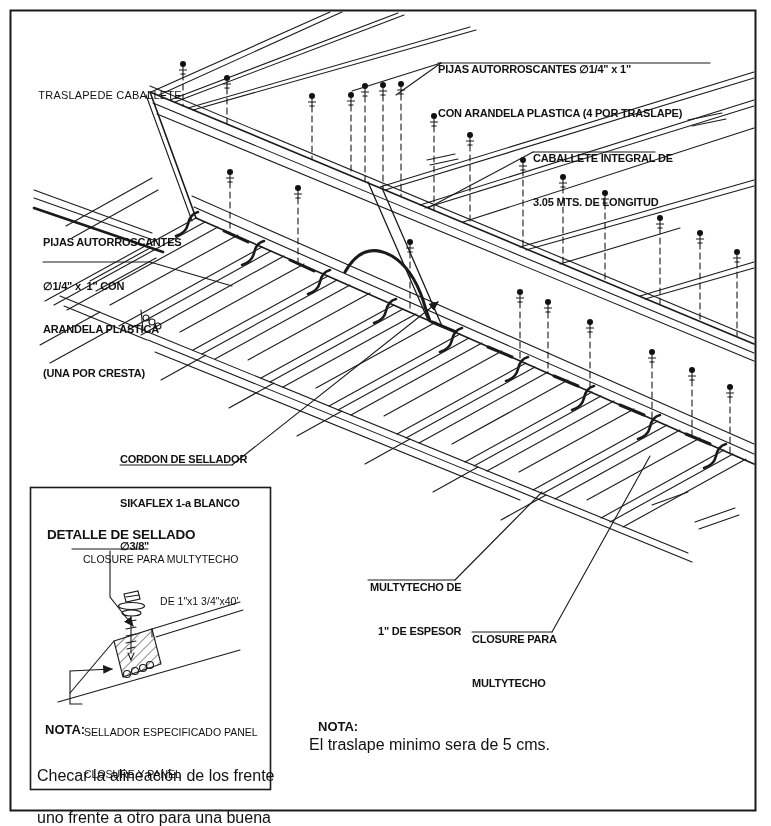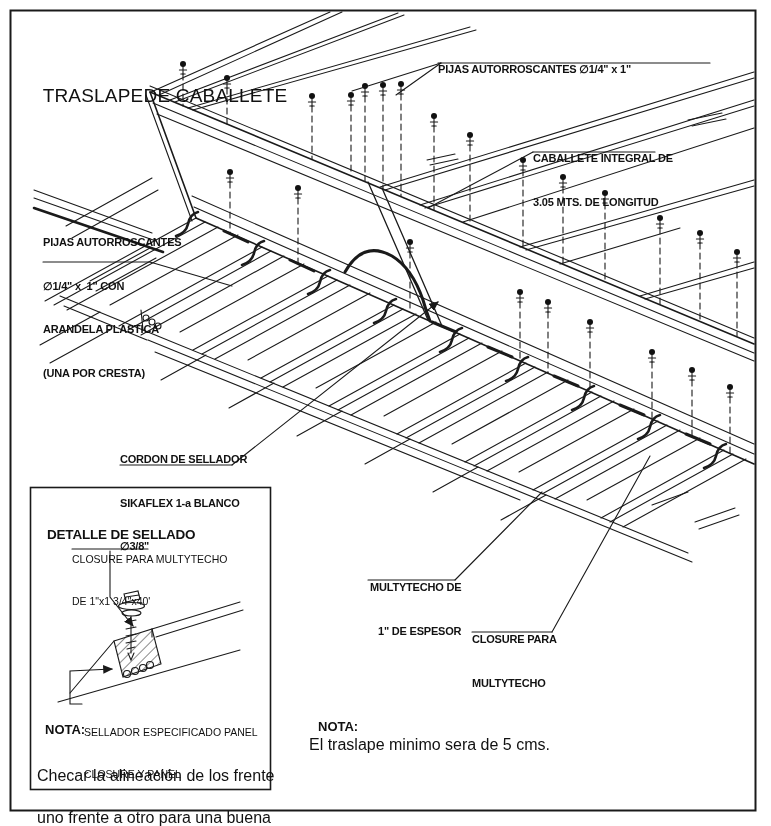--- a/index.html
+++ b/index.html
@@ -2,21 +2,21 @@
 <html><head>
 <meta charset="utf-8">
 <style>
   html,body{margin:0;padding:0;background:#ffffff;}
   body{width:771px;height:826px;position:relative;overflow:hidden;
        font-family:"Liberation Sans",sans-serif;color:#111;}
   svg{position:absolute;left:0;top:0;}
   .lbl{position:absolute;font-weight:bold;font-size:11px;line-height:14.5px;
        letter-spacing:-0.2px;white-space:pre;}
   .lbl span{display:block;}
-  .title{position:absolute;font-size:19px;line-height:17px;font-weight:normal;
+  .title{position:absolute;font-size:11px;line-height:17px;font-weight:normal;
          letter-spacing:0.2px;white-space:pre;}
   .boxtitle{position:absolute;font-size:13.5px;font-weight:bold;letter-spacing:-0.2px;margin-top:35px;}
   .smalllbl{position:absolute;font-size:10.5px;line-height:14px;font-weight:normal;white-space:pre;}
   .smalllbl span{display:block;}
   .noteh{position:absolute;font-size:13px;font-weight:bold;}
   .notebody{position:absolute;font-size:16px;line-height:14px;font-weight:normal;white-space:pre;}
   .notebody span{display:block;}
 </style>
 </head>
 <body>
@@ -290,20 +290,21 @@
     <polyline points="82,704 70,704 70,671 112,669" marker-end="url(#arrow)"></polyline>
   </g>
 </svg>
 
 <div class="title" style="left:32px;top:70px;">
   <span>TRASLAPE</span><span>DE CABALLETE</span>
 </div>
 
 <div class="lbl" style="left:438px;top:33px;">
   <span>PIJAS AUTORROSCANTES ∅1/4" x 1"</span>
+  <span>CON ARANDELA PLASTICA (4 POR TRASLAPE)</span>
 </div>
 
 <div class="lbl" style="left:533px;top:122px;">
   <span>CABALLETE INTEGRAL DE</span>
   <span>3.05 MTS. DE LONGITUD</span>
 </div>
 
 <div class="lbl" style="left:43px;top:206px;">
   <span>PIJAS AUTORROSCANTES</span>
   <span>∅1/4" x  1" CON</span>
@@ -325,21 +326,21 @@
 <div class="lbl" style="left:472px;top:603px;">
   <span>CLOSURE PARA</span>
   <span>MULTYTECHO</span>
 </div>
 
 <div class="noteh" style="left:318px;top:719px;">NOTA:</div>
 <div class="notebody" style="left:309px;top:738px;">El traslape minimo sera de 5 cms.</div>
 
 <div class="boxtitle" style="left:47px;top:492px;">DETALLE DE SELLADO</div>
 
-<div class="smalllbl" style="left:72px;top:524px;">
+<div class="smalllbl" style="left:83px;top:524px;text-align:right;">
   <span>CLOSURE PARA MULTYTECHO</span>
   <span>DE 1"x1 3/4"x40'</span>
 </div>
 
 <div class="smalllbl" style="left:84px;top:697px;">
   <span>SELLADOR ESPECIFICADO PANEL</span>
   <span>CLOSURE Y PANEL</span>
 </div>
 
 <div class="noteh" style="left:45px;top:722px;">NOTA:</div>

